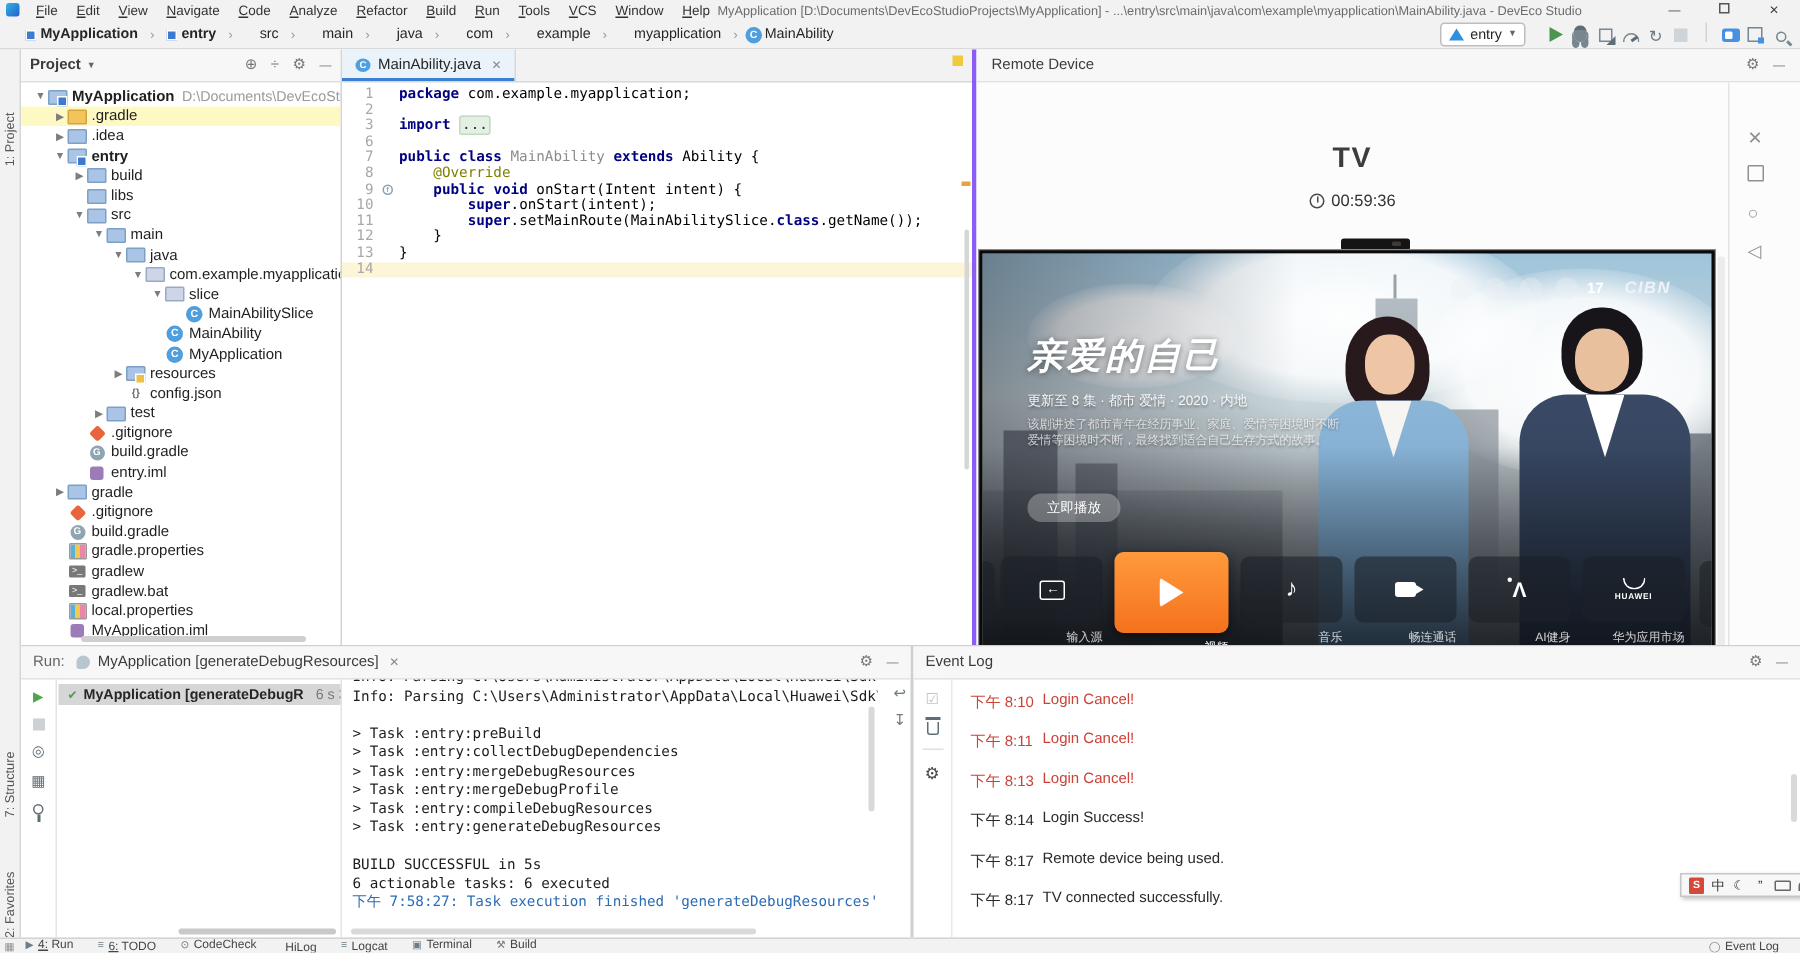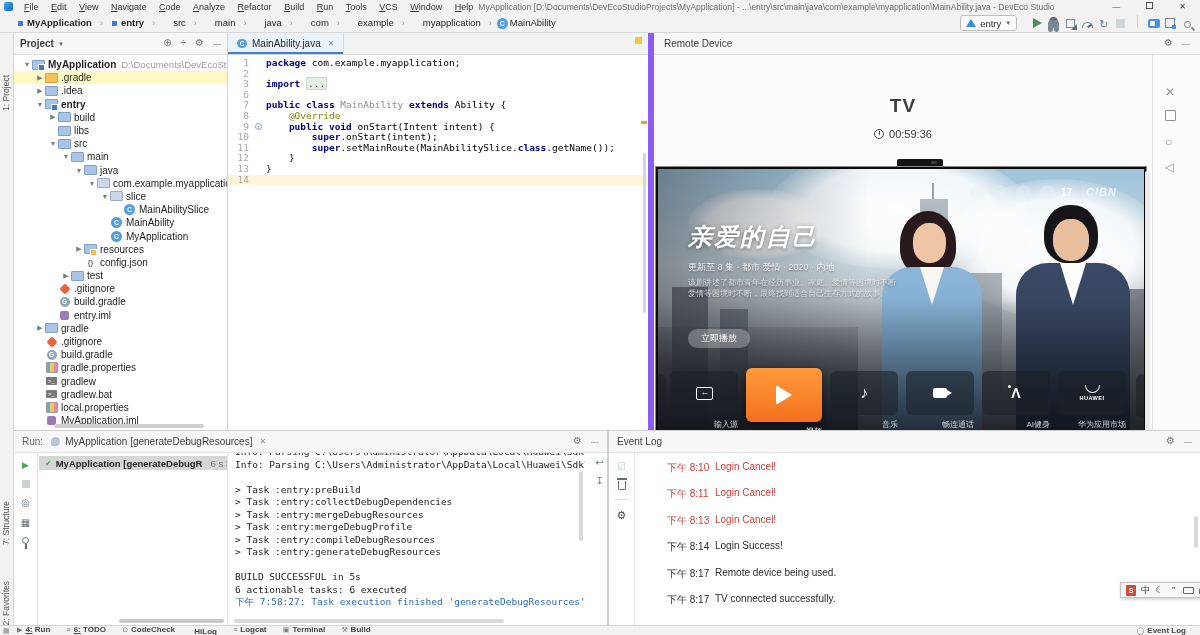--- a/index.html
+++ b/index.html
@@ -137,21 +137,21 @@
   .seg-c { color:#8c8c8c; }
   .seg-a { color:#808000; }
   .seg-f { background:#e3f0e3; border:1px solid #c2d9c2; border-radius:2px; color:#2b2b2b; padding:0 1px; }
   .seg-p { color:#000; }
   #file-status-square { position:absolute; right:6px; top:4px; width:7px; height:7px; background:#f0c93d; }
   #stripe-mark-orange { position:absolute; right:1px; top:88px; width:6px; height:3px; background:#e8a33d; }
   #editor-vscroll { position:absolute; right:2px; top:120px; width:3px; height:160px; background:#d6d6d6; border-radius:2px; }
 
   
   #remote { position:absolute; left:648px; top:33px; width:552px; height:397px;
-    background:#fbfbfb; border-left:6px solid #8b5cf6; }
+    background:#fbfbfb; border-left:3px solid #8b5cf6; }
   #remote-header { height:22px; display:flex; align-items:center; padding:0 10px;
     font-size:10px; color:#3c3c3c; border-bottom:1px solid #e0e0e0; background:#f7f7f7; }
   #remote-body { position:absolute; left:0; top:22px; right:48px; bottom:0; background:#fcfcfc; }
   #device-name { position:absolute; left:0; right:0; top:40px; text-align:center;
     font-size:19px; font-weight:bold; color:#3d3d3d; letter-spacing:1px; }
   #device-timer { position:absolute; left:0; right:0; top:73px; display:flex;
     justify-content:center; align-items:center; gap:5px; font-size:11px; color:#333; }
   .clock-icon { width:10px; height:10px; border:1.3px solid #4a4a4a; border-radius:50%; position:relative; }
   .clock-icon::after { content:""; position:absolute; left:4px; top:1px; width:1.3px; height:4px; background:#4a4a4a; }
   #tv-camera { position:absolute; left:243px; top:104px; width:46px; height:8px;
@@ -263,21 +263,21 @@
     background:#fff; border-top:1px solid #cfcfcf; border-left:1px solid #cfcfcf; }
   #el-side { position:absolute; left:0; top:22px; width:26px; bottom:0; border-right:1px solid #e8e8e8;
     display:flex; flex-direction:column; align-items:center; padding-top:8px; gap:9px; }
   .elt { font-size:10px; color:#5f6d75; }
   .elt-select::before { content:"☑"; color:#c0c6ca; }
   .elt-trash { width:8px; height:9px; border:1.3px solid #5f6d75; border-top:none; border-radius:0 0 2px 2px; position:relative; }
   .elt-trash::before { content:""; position:absolute; left:-2px; top:-3px; width:10px; height:1.5px; background:#5f6d75; }
   .elt-sep { width:14px; height:1px; background:#e0e0e0; }
   .elt-settings2::before { content:"⚙"; color:#454545; font-size:11px; }
   #el-entries { position:absolute; left:38px; top:30px; right:10px; font-size:10px; }
-  .log-row { height:26.4px; display:flex; align-items:flex-start; color:#2a2a2a;margin-left:20px; }
+  .log-row { height:26.4px; display:flex; align-items:flex-start; color:#2a2a2a; }
   .log-row.err { color:#cb4338; }
   .log-time { width:48px; flex:none; }
   #el-vscroll { position:absolute; right:2px; top:85px; width:4px; height:32px; background:#d9d9d9; border-radius:2px; }
 
   
   #ime { position:absolute; left:1120px; top:582px; height:16px; display:flex; align-items:center;
     gap:5px; background:#f7f7f7; border:1px solid #c6c6c6; box-shadow:1px 1px 3px rgba(0,0,0,.25);
     padding:0 5px; font-size:9px; color:#333; }
   .ime-item { display:inline-flex; align-items:center; justify-content:center; min-width:9px; height:11px; }
   .ime-item.sogou { background:#d44a3a; color:#fff; font-size:7px; font-weight:bold; width:10px; border-radius:1px; }
@@ -291,21 +291,21 @@
   #corner-grid { width:8px; margin:0 6px 0 3px; color:#8a8a8a; font-size:7px; }
   .sb-item { display:inline-flex; align-items:center; gap:3px; margin-right:14px; cursor:default; }
   .sb-ic { color:#6d7c85; font-size:7px; }
   .sb-run::before { content:"▶"; }
   .sb-todo::before { content:"≡"; }
   .sb-codecheck::before { content:"⊙"; }
   .sb-logcat::before { content:"≡"; }
   .sb-terminal::before { content:"▣"; }
   .sb-build::before { content:"⚒"; }
   .sb-eventlog::before { content:"◯"; }
-  .sb-label { display:inline-block;font-weight:bold; }
+  .sb-label { display:inline-block; }
   .sb-item.u .sb-label::first-letter { text-decoration:underline; }
   #sb-right { margin-left:auto; display:flex; align-items:center; gap:3px; padding-right:14px; }
 </style>
 </head>
 <body>
 
 <div id="menubar">
   <span id="app-logo"></span>
   <span>
     <span class="menu-item">File</span>

